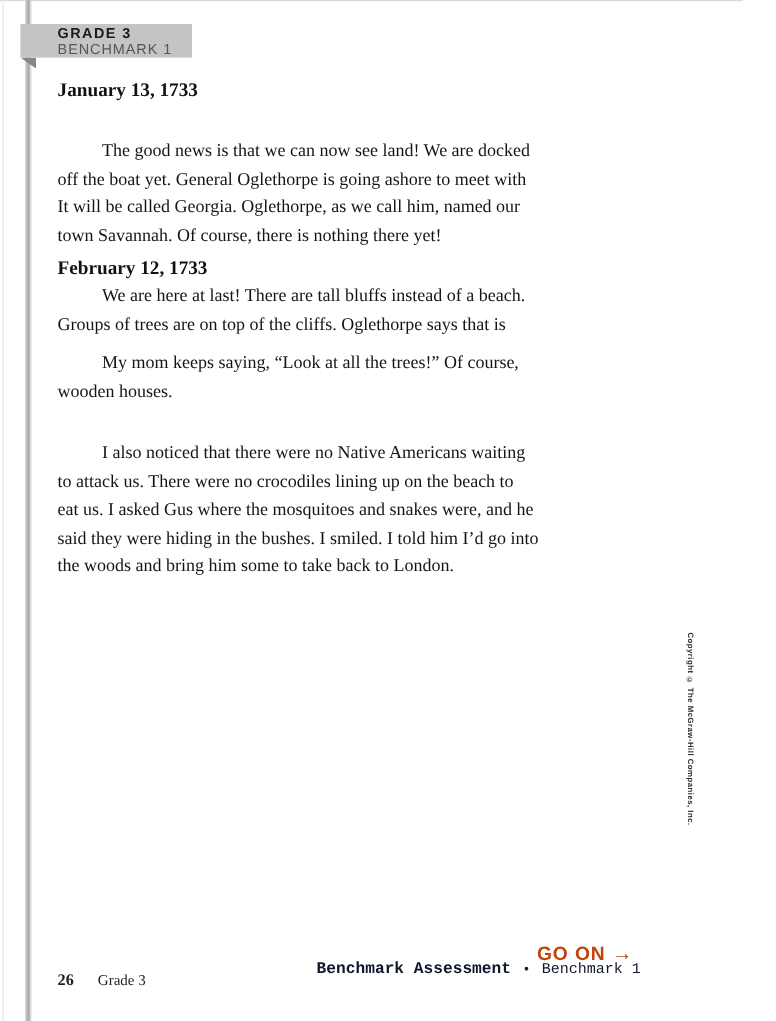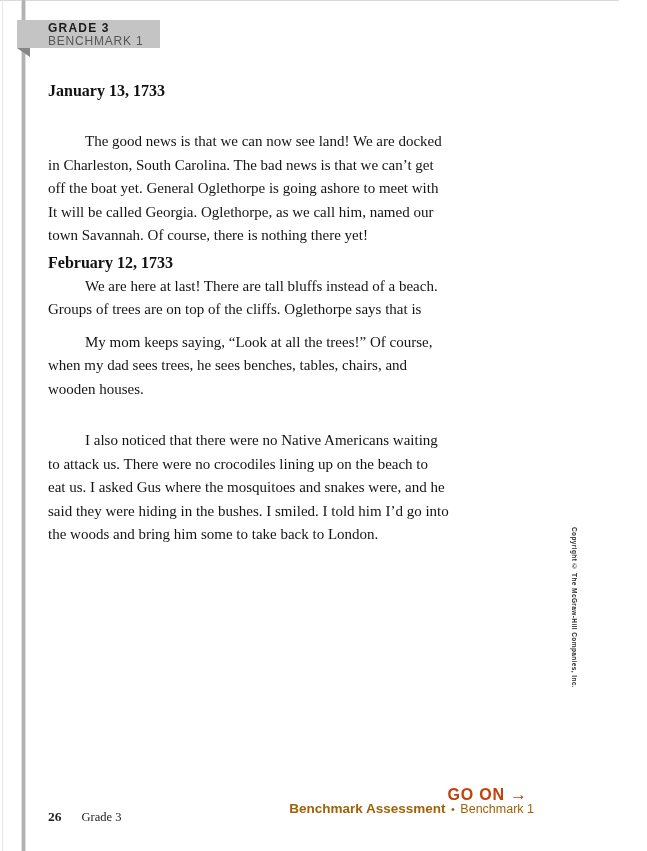--- a/index.html
+++ b/index.html
@@ -66,21 +66,21 @@
     position: absolute;
     left: 17px; top: 48px;
     width: 13px; height: 9px;
     background: #868686;
     clip-path: polygon(0 0, 100% 0, 100% 100%);
   }
   
   .passage {
     position: absolute;
     left: 48px;
-    top: 79px;
+    top: 64px;
     width: 490px;
     color: #141414;
     font-size: 15px;
     line-height: 23.5px;
   }
   .passage h2 {
     margin: 0;
     font-size: 16px;
     font-weight: bold;
     line-height: 23px;
@@ -140,23 +140,23 @@
     gap: 20px;
   }
   .footer-left .page-num {
     font-weight: bold;
     font-size: 13.5px;
   }
   .footer-right {
     position: absolute;
     top: 801px;
     right: 85px;
-    font-family: Liberation Sans, sans-serif;
+    font-family: Liberation Mono, monospace;
     font-size: 12.5px;
-    color: #a16207;
+    color: #0f172a;
     white-space: nowrap;
   }
   .footer-right .book-title {
     font-weight: bold;
     font-size: 13.5px;
   }
   .footer-right .sep {
     font-size: 11px;
     padding: 0 2px;
   }
@@ -176,36 +176,34 @@
     <div class="benchmark">BENCHMARK 1</div>
   </div>
   <div class="tab-fold"></div>
 
   <div class="passage">
 
     <div class="section">
       <h2>January 13, 1733</h2>
       <div class="para">
         <div class="line indent">The good news is that we can now see land! We are docked</div>
-        <div class="line">in Charleston, South Carolina. The bad news is that we can’t get</div>
         <div class="line">off the boat yet. General Oglethorpe is going ashore to meet with</div>
         <div class="line">It will be called Georgia. Oglethorpe, as we call him, named our</div>
         <div class="line">town Savannah. Of course, there is nothing there yet!</div>
       </div>
     </div>
 
     <div class="section">
       <h2>February 12, 1733</h2>
       <div class="para">
         <div class="line indent">We are here at last! There are tall bluffs instead of a beach.</div>
         <div class="line">Groups of trees are on top of the cliffs. Oglethorpe says that is</div>
       </div>
       <div class="para">
         <div class="line indent">My mom keeps saying, “Look at all the trees!” Of course,</div>
-        <div class="line">when my dad sees trees, he sees benches, tables, chairs, and</div>
         <div class="line">wooden houses.</div>
       </div>
       <div class="para">
         <div class="line indent">I also noticed that there were no Native Americans waiting</div>
         <div class="line">to attack us. There were no crocodiles lining up on the beach to</div>
         <div class="line">eat us. I asked Gus where the mosquitoes and snakes were, and he</div>
         <div class="line">said they were hiding in the bushes. I smiled. I told him I’d go into</div>
         <div class="line">the woods and bring him some to take back to London.</div>
       </div>
     </div>

